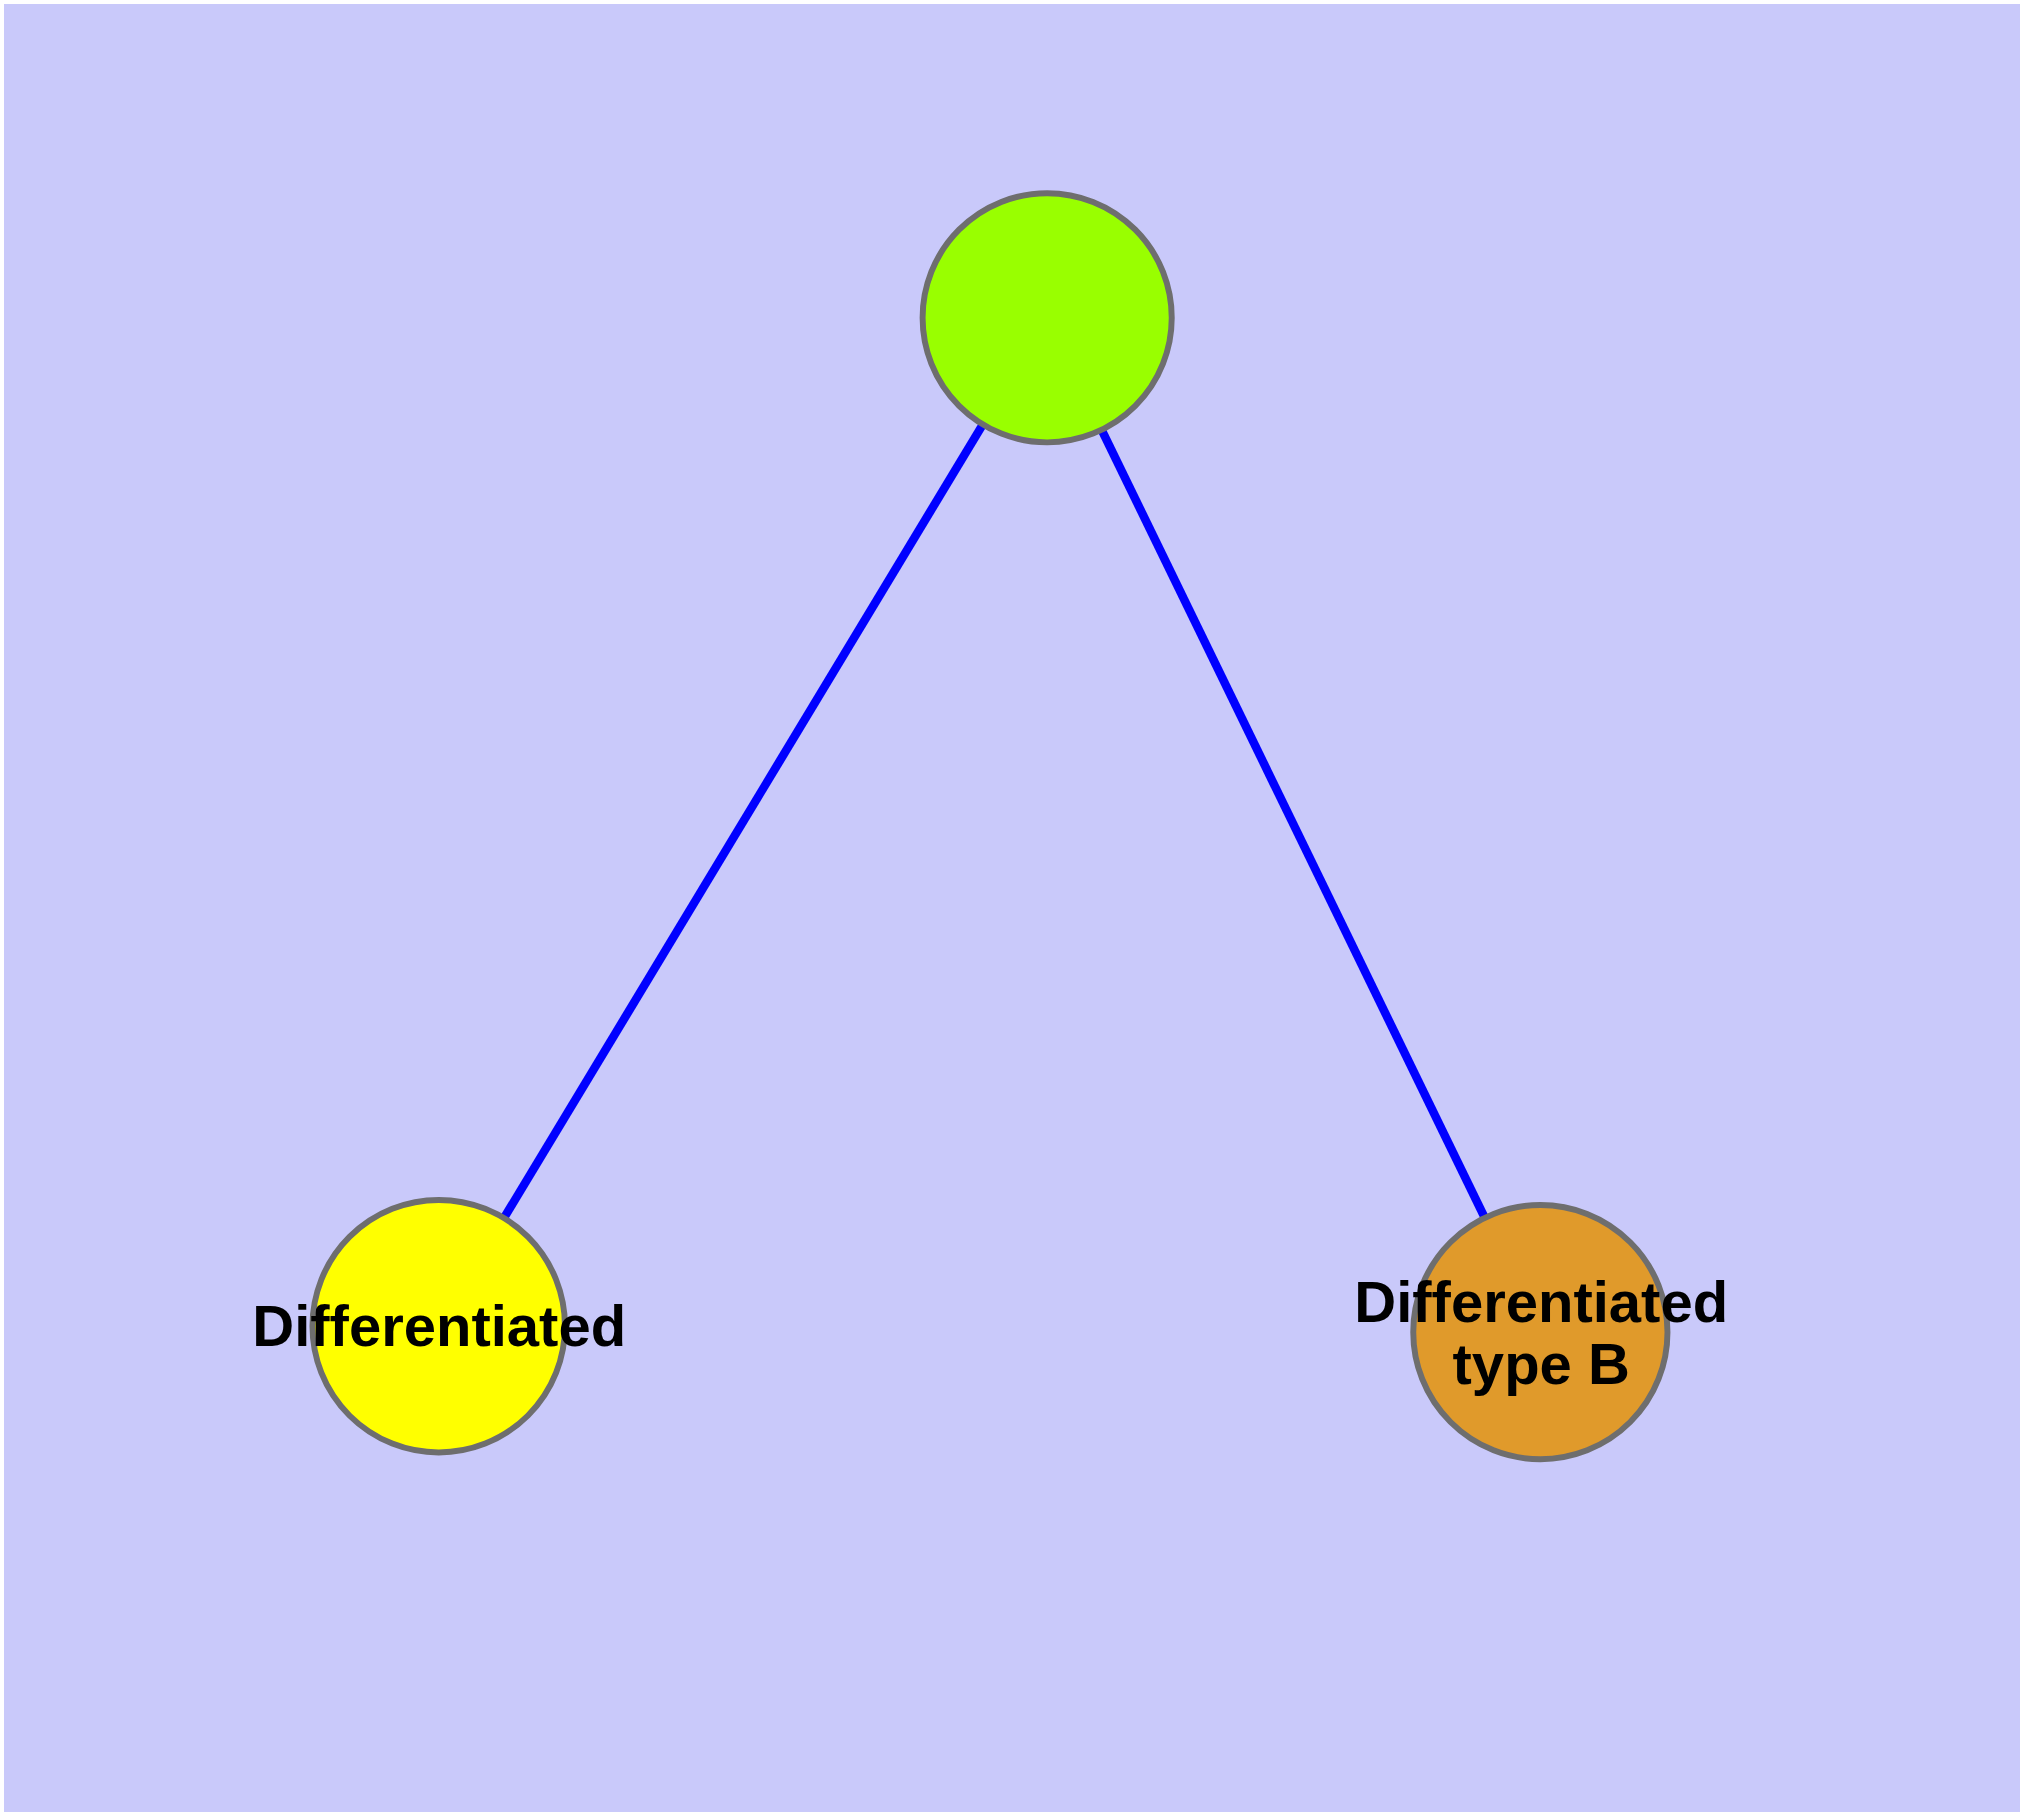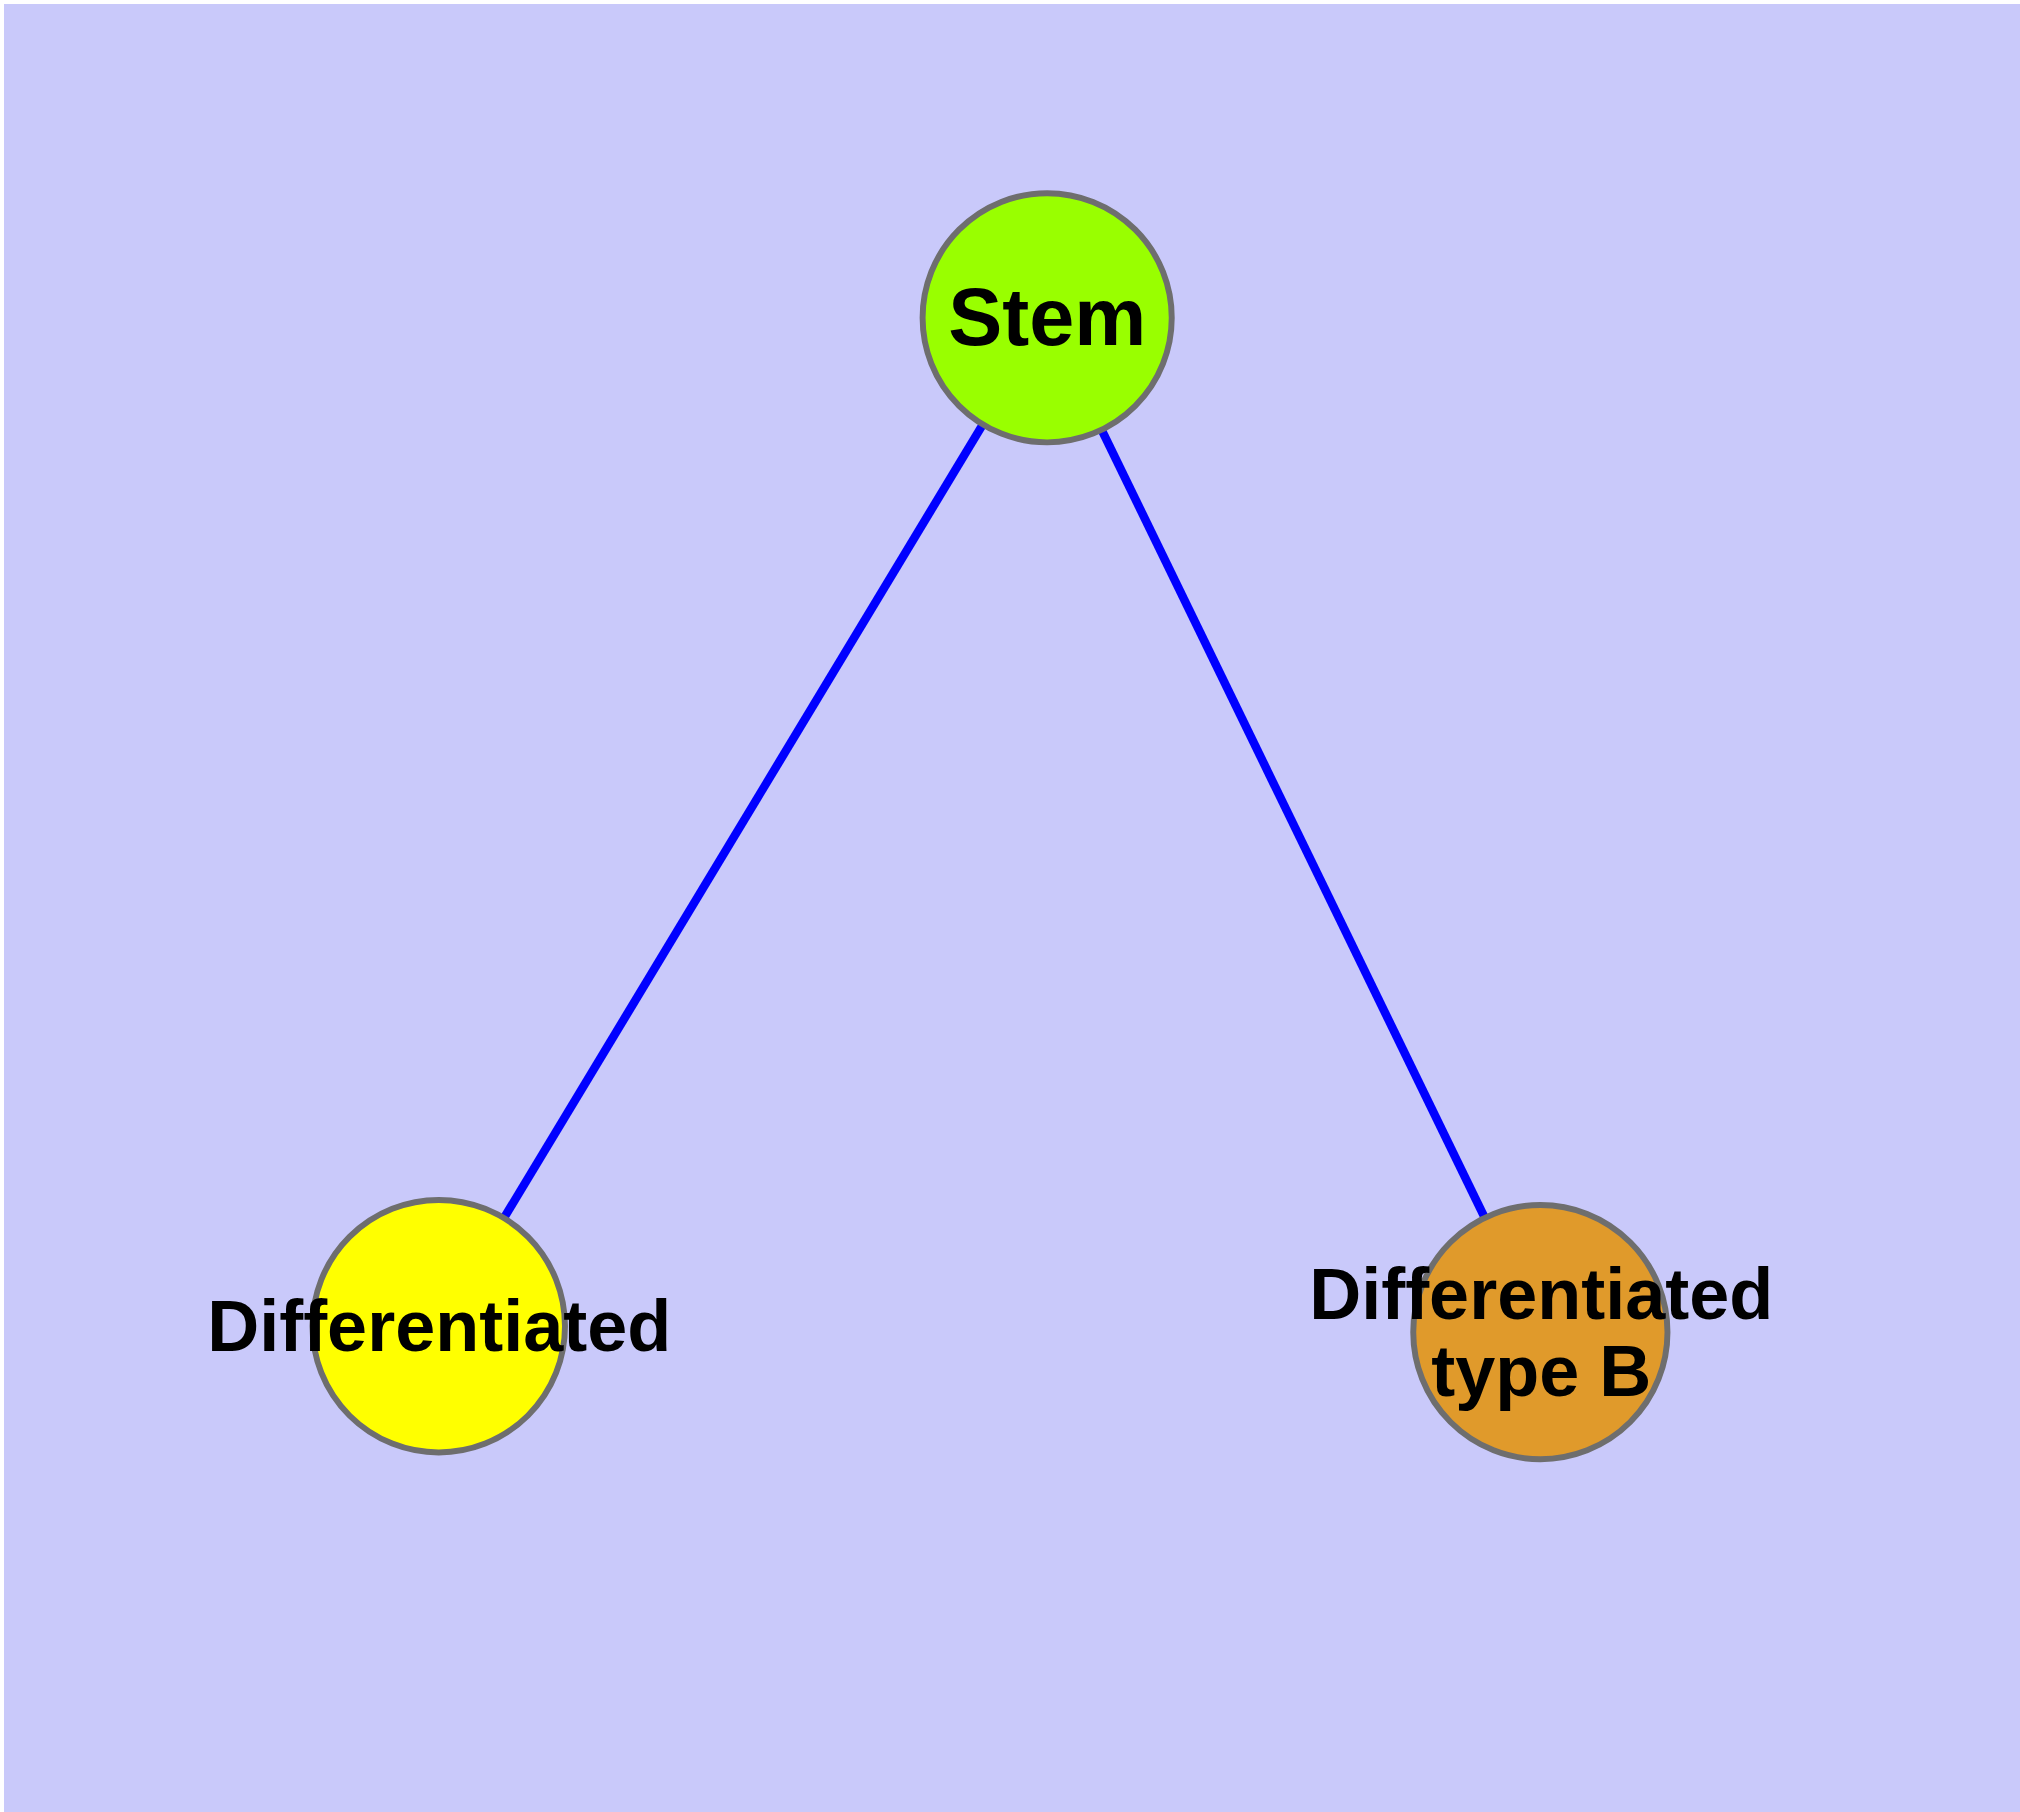--- a/index.html
+++ b/index.html
@@ -39,42 +39,41 @@
     font-weight: bold;
     white-space: pre;
     line-height: 1.06;
     pointer-events: none;
     transform: translate(-50%, -50%);
   }
   .label-stem {
     font-size: 81px;
   }
   .label-diff {
-    font-size: 72px;
+    font-size: 58px;
   }
 </style>
 </head>
 <body>
 
 <div id="canvas">
   <div id="plot-area">
 
     <svg id="graph-svg" viewBox="0 0 2379 2133">
       <g id="edge-layer">
           <line x1="1231" y1="370" x2="513" y2="1560" stroke="#0000ff" stroke-width="10" stroke-linecap="butt"></line>
           <line x1="1231" y1="370" x2="1813" y2="1567" stroke="#0000ff" stroke-width="10" stroke-linecap="butt"></line>
         </g>
       <g id="node-layer">
           <circle cx="1231" cy="370" r="147" fill="#99ff00" stroke="#6e6e6e" stroke-width="7"></circle>
           <circle cx="513" cy="1560" r="149" fill="#ffff00" stroke="#6e6e6e" stroke-width="7"></circle>
           <circle cx="1813" cy="1567" r="150" fill="#e09a2b" stroke="#6e6e6e" stroke-width="7"></circle>
         </g>
     </svg>
 
-    <div class="node-label label-stem" id="label-stem" style="left: 1043px; top: 314px;"><span>Stem</span></div>
 
     <div class="node-label label-diff" id="label-diff-a" style="left: 435px; top: 1322px;"><span>Differentiated</span><br></div>
 
     <div class="node-label label-diff" id="label-diff-b" style="left: 1537px; top: 1328px;"><span>Differentiated</span><br><span>type B</span></div>
 
   </div>
 </div>
 
 
 </body></html>

